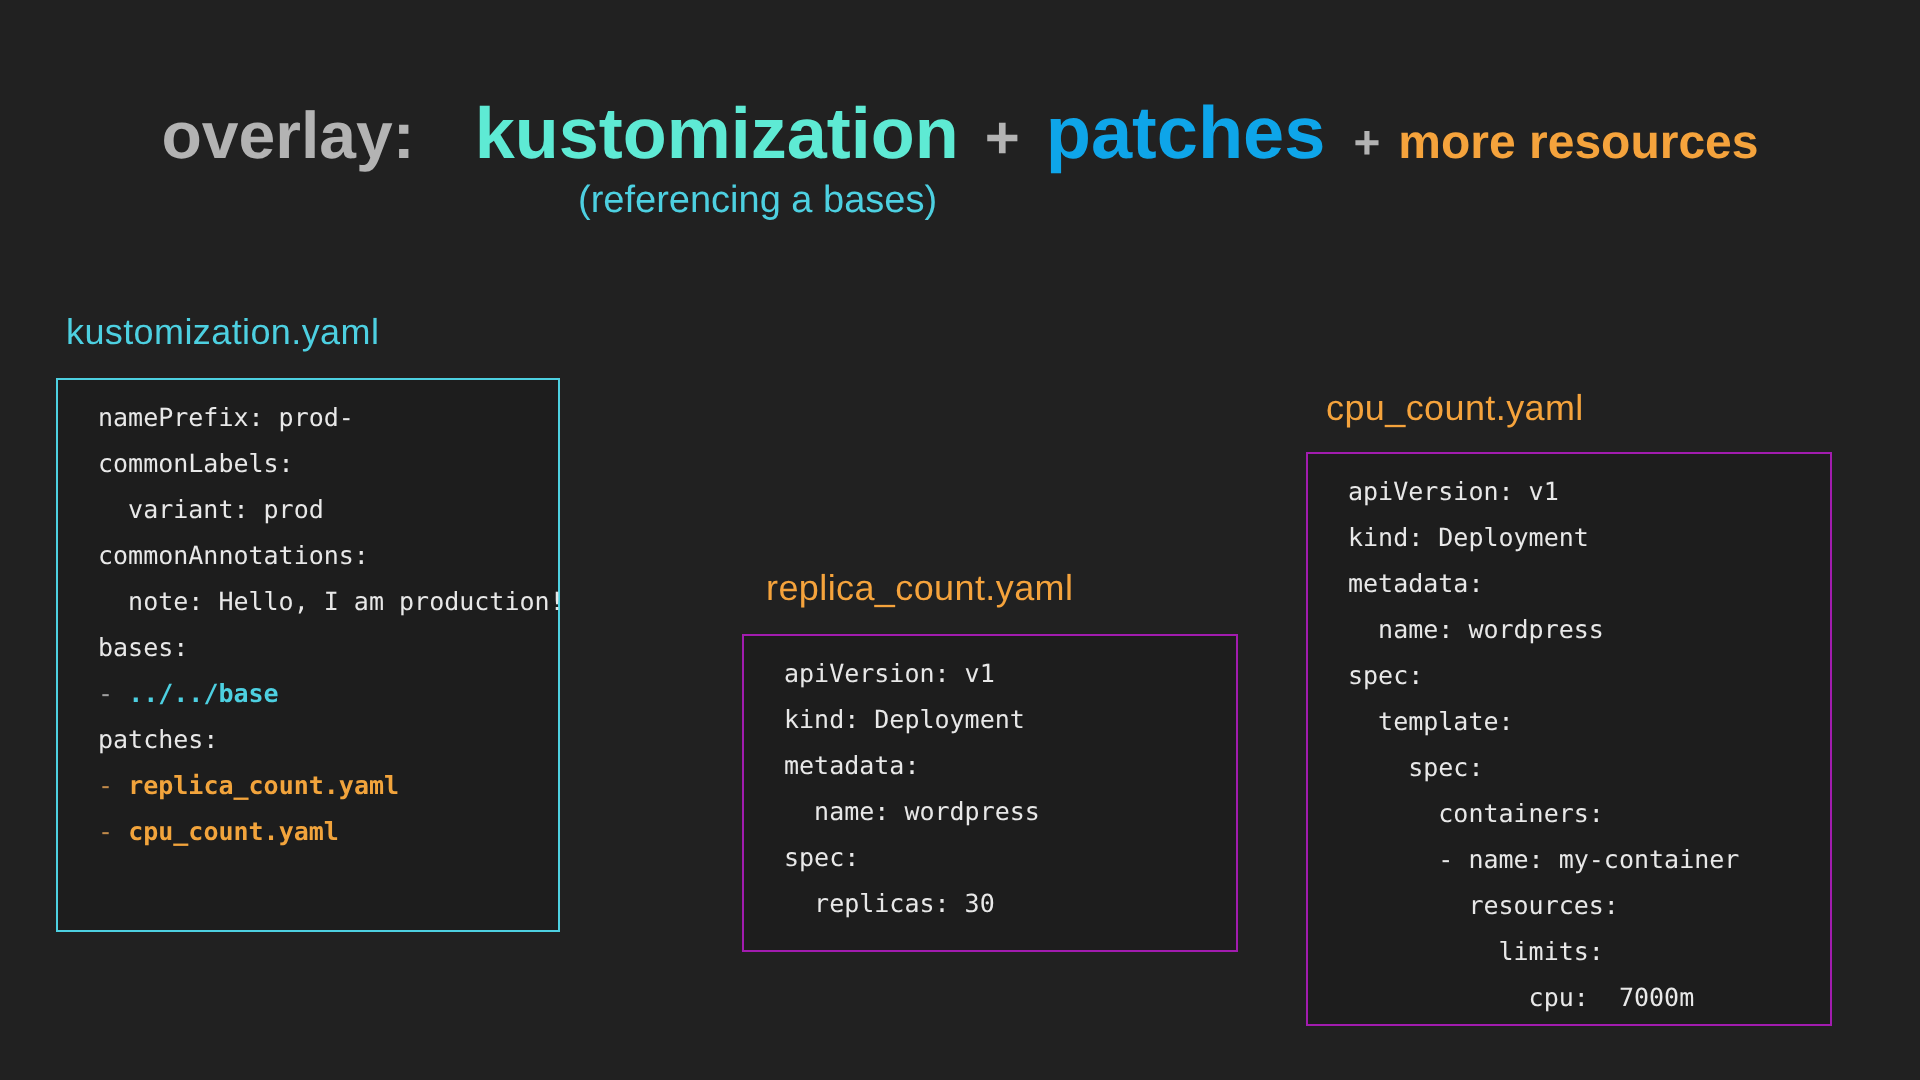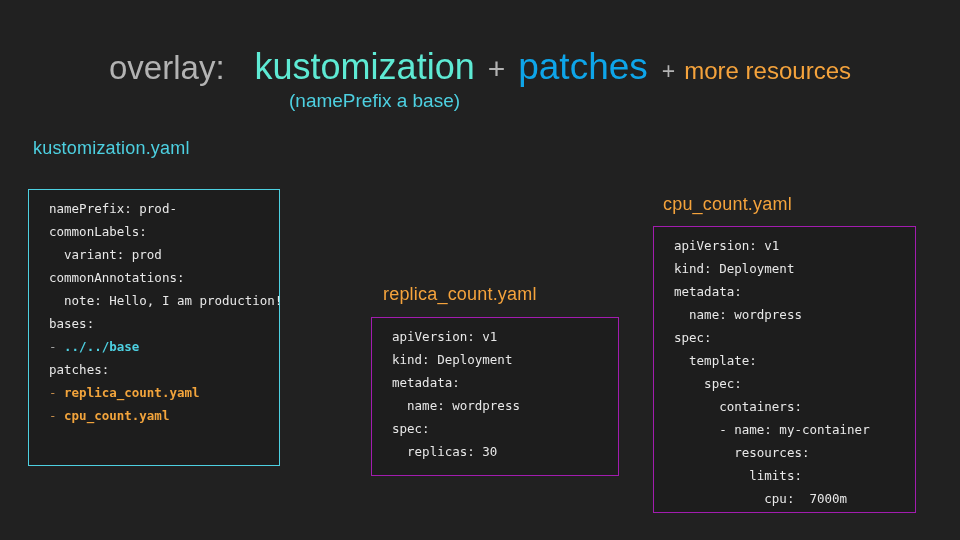--- a/index.html
+++ b/index.html
@@ -15,20 +15,21 @@
   
   .title-row {
     position: absolute;
     top: 46px;
     left: 0;
     width: 100%;
     display: flex;
     justify-content: center;
     align-items: baseline;
     white-space: pre;
+    font-weight: bold;
   }
   .t-overlay   { font-size: 33px; color: #b3b3b3; margin-right: 30px; }
   .t-kust      { font-size: 36px; color: #5eead4; }
   .t-plus1     { font-size: 30px; color: #b3b3b3; margin: 0 13px; }
   .t-patches   { font-size: 37px; color: #0ea5e9; }
   .t-plus2     { font-size: 23px; color: #b3b3b3; margin: 0 9px 0 14px; }
   .t-more      { font-size: 24px; color: #f5a33c; }
   .subtitle {
     position: absolute;
     top: 90px;
@@ -74,23 +75,23 @@
 <div class="slide">
 
   <div class="title-row">
     <span class="t-overlay">overlay:</span>
     <span class="t-kust">kustomization</span>
     <span class="t-plus1">+</span>
     <span class="t-patches">patches</span>
     <span class="t-plus2">+</span>
     <span class="t-more">more resources</span>
   </div>
-  <div class="subtitle">(namePrefix a base)</div>
+  <div class="subtitle">(referencing a bases)</div>
 
-  <div class="file-label label-cyan" style="left:33px; top:138px;">kustomization.yaml</div>
+  <div class="file-label label-cyan" style="left:33px; top:156px;">kustomization.yaml</div>
   <div class="code-box border-cyan" style="left:28px; top:189px; width:252px; height:277px;">
     <div class="code"><div class="code-line"><span>namePrefix: prod-</span></div><div class="code-line"><span>commonLabels:</span></div><div class="code-line"><span>  variant: prod</span></div><div class="code-line"><span>commonAnnotations:</span></div><div class="code-line"><span>  note: Hello, I am production!</span></div><div class="code-line"><span>bases:</span></div><div class="code-line"><span class="graydash">- </span><span class="cyan">../../base</span></div><div class="code-line"><span>patches:</span></div><div class="code-line"><span class="dimdash">- </span><span class="orange">replica_count.yaml</span></div><div class="code-line"><span class="dimdash">- </span><span class="orange">cpu_count.yaml</span></div></div>
   </div>
 
   <div class="file-label label-orange" style="left:383px; top:284px;">replica_count.yaml</div>
   <div class="code-box border-orange" style="left:371px; top:317px; width:248px; height:159px;">
     <div class="code"><div class="code-line"><span>apiVersion: v1</span></div><div class="code-line"><span>kind: Deployment</span></div><div class="code-line"><span>metadata:</span></div><div class="code-line"><span>  name: wordpress</span></div><div class="code-line"><span>spec:</span></div><div class="code-line"><span>  replicas: 30</span></div></div>
   </div>
 
   <div class="file-label label-orange" style="left:663px; top:194px;">cpu_count.yaml</div>

